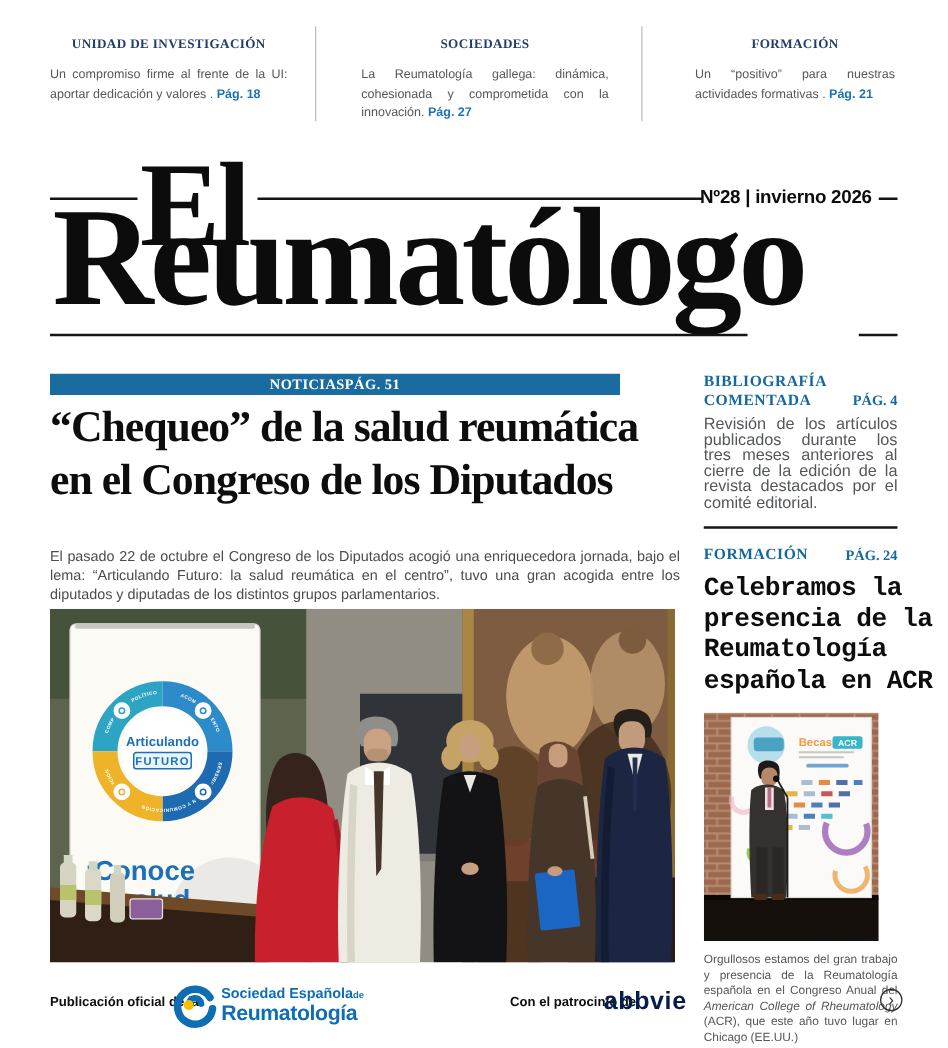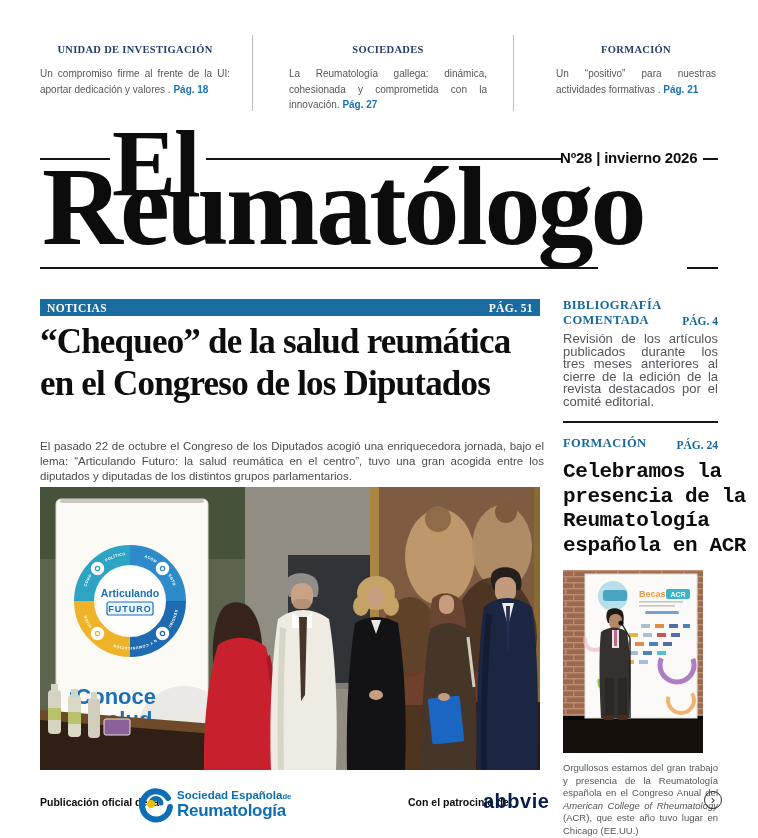--- a/index.html
+++ b/index.html
@@ -1,42 +1,42 @@
 <!DOCTYPE html>
 <html><head>
 <meta charset="utf-8">
 <style>
   html,body{margin:0;padding:0;background:#ffffff;}
   .page{position:relative;width:758px;height:838px;background:#fff;overflow:hidden;
         font-family:"Liberation Sans",sans-serif;color:#111;}
 
   
-  .teasers{position:absolute;left:40px;top:35px;width:678px;height:76px;display:flex;}
+  .teasers{position:absolute;left:40px;top:21px;width:678px;height:76px;display:flex;}
   .teaser{box-sizing:border-box;padding-top:9px;}
   .teaser.t1{width:212px;padding-right:22px;}
   .teaser.t2{width:261px;border-left:1px solid #bdbdbd;padding-left:36px;padding-right:26px;}
   .teaser.t3{width:205px;border-left:1px solid #bdbdbd;padding-left:42px;padding-right:2px;}
   .teaser h4{margin:0 0 11px;text-align:center;font-family:"Liberation Serif",serif;
              font-size:10.5px;color:#223d6b;letter-spacing:.3px;white-space:nowrap;}
   .teaser p{margin:0;font-size:10px;line-height:1.55;color:#54575b;text-align:justify;}
   .teaser .pref{color:#1d72b5;font-weight:bold;}
 
   
   .rule{position:absolute;height:2px;background:#141414;}
   .mast-el{position:absolute;left:112px;top:116px;font-family:"Liberation Serif",serif;
            font-weight:bold;font-size:96px;line-height:1;letter-spacing:-2px;color:#0c0c0c;}
   .mast-main{position:absolute;left:42px;top:150px;font-family:"Liberation Serif",serif;
              font-weight:bold;font-size:112px;line-height:1;letter-spacing:-3px;color:#0c0c0c;white-space:nowrap;}
   .mast-issue{position:absolute;left:560px;top:149px;width:134px;text-align:center;
               font-size:15px;font-weight:bold;letter-spacing:-.2px;color:#0d0d0d;white-space:nowrap;}
 
   
-  .newsbar{position:absolute;left:40px;top:299px;width:500px;height:17px;background:#1a6ba0;
+  .newsbar{position:absolute;left:40px;top:299px;width:456px;height:17px;background:#1a6ba0;
            color:#fff;font-family:"Liberation Serif",serif;font-weight:bold;font-size:11.5px;
-           display:flex;justify-content:space-between;align-items:center;padding:0 7px;
+           display:flex;justify-content:center;align-items:center;padding:0 7px;
            box-sizing:border-box;letter-spacing:.4px;}
   .headline{position:absolute;left:40px;top:321px;font-family:"Liberation Serif",serif;
             font-weight:bold;font-size:35px;line-height:42px;letter-spacing:-.8px;color:#0d0d0d;}
   .headline div{white-space:nowrap;}
   .lede{position:absolute;left:40px;top:427px;width:504px;font-size:11.5px;line-height:15px;
         color:#4c4c4c;text-align:justify;}
   .main-photo{position:absolute;left:40px;top:487px;width:500px;height:283px;overflow:hidden;}
 
   
   .sidebar{position:absolute;left:563px;top:298px;width:155px;}

